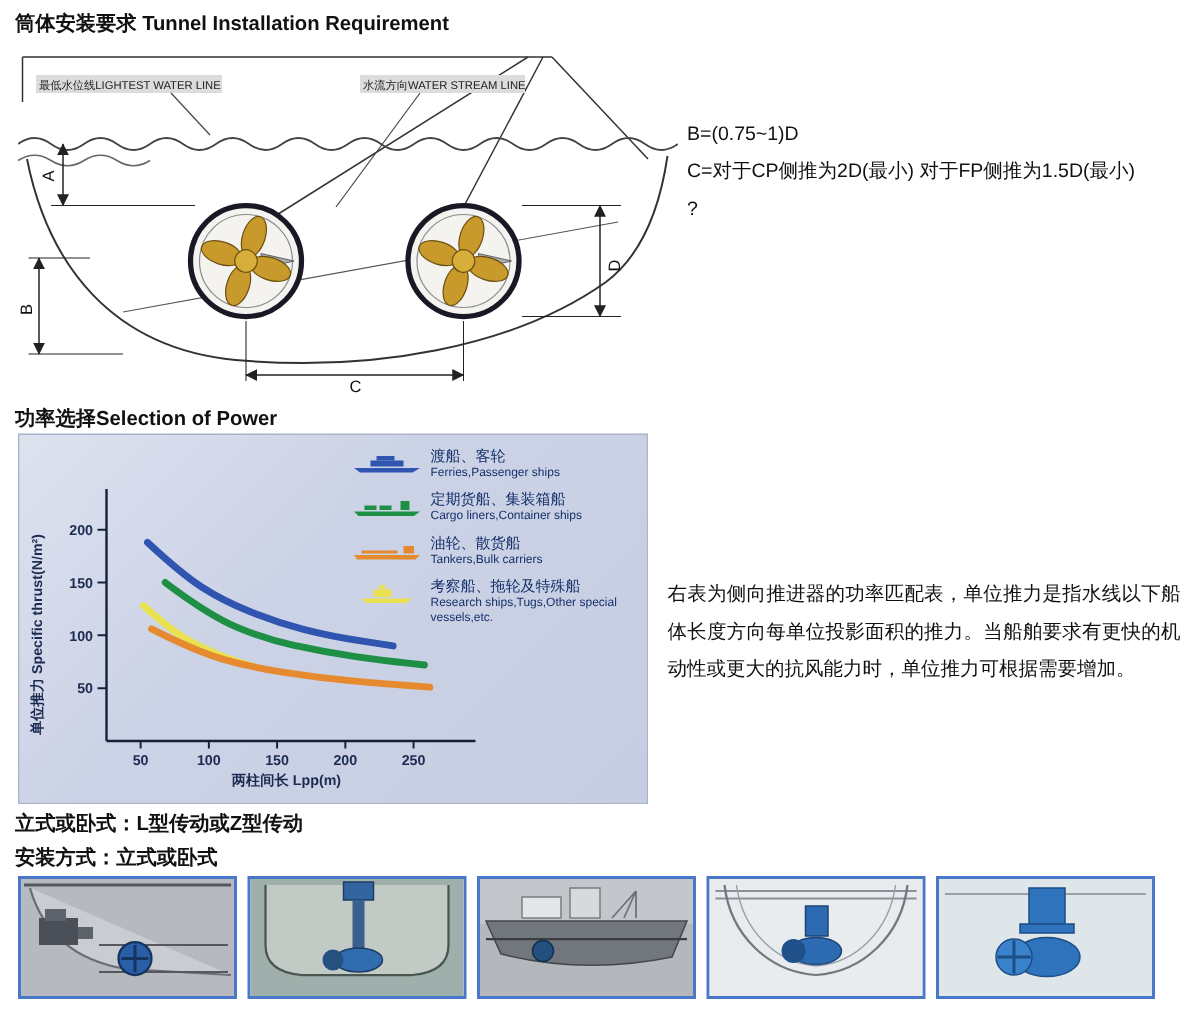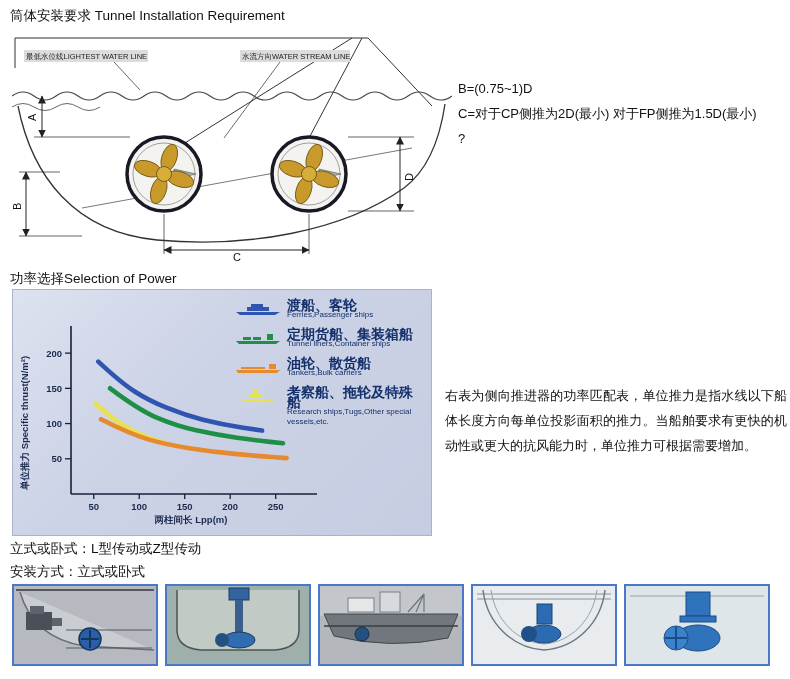--- a/index.html
+++ b/index.html
@@ -1,37 +1,37 @@
 <!DOCTYPE html>
 <html><head>
 <meta charset="utf-8">
 <style>
   *{margin:0;padding:0;box-sizing:border-box}
   html,body{background:#fff}
   body{width:790px;height:679px;position:relative;overflow:hidden;
        font-family:"Liberation Sans","DejaVu Sans",sans-serif;color:#111}
   .abs{position:absolute}
-  .section-title{font-size:13.5px;font-weight:normal;white-space:nowrap}
+  .section-title{font-size:13.5px;font-weight:bold;white-space:nowrap}
   .title-tunnel{left:10px;top:7px}
   .title-power{left:10px;top:270px}
   .title-drive{left:10px;top:540px}
   .title-mount{left:10px;top:563px}
   .diagram{left:12px;top:26px}
   .specs{left:458px;top:76px;width:326px;font-size:13px;line-height:25px}
   .chart-panel{left:12px;top:289px;width:420px;height:247px;
       background:linear-gradient(135deg,#dde2ef 0%,#ccd3e6 40%,#c6cde2 100%);
       border:1px solid #aab2cc;overflow:hidden}
   .plot-wrap{position:absolute;left:0;top:8px}
   .tick{font:700 9.5px "Liberation Sans","DejaVu Sans",sans-serif;fill:#1b2a50}
   .axis-label{font:700 9.5px "Liberation Sans","DejaVu Sans",sans-serif;fill:#1b2a50}
   .legend{position:absolute;right:8px;top:10px;width:188px}
   .legend-entry{display:flex;align-items:flex-start;margin-bottom:9px}
   .legend-ship{flex:0 0 46px;margin-right:6px;margin-top:2px}
   .legend-text{font-size:8px;line-height:10px;color:#14306b}
-  .legend-text .cn{font-weight:700;font-size:14px}
+  .legend-text .cn{font-weight:400;font-size:10px}
   .description{left:445px;top:383px;width:342px;font-size:13px;line-height:25px;text-align:justify}
   .thumbs{left:12px;top:584px;display:flex;gap:7px}
   .thumb{width:146px;height:82px;border:2px solid #4a78c8;background:#fff}
   .thumb svg{display:block}
 </style>
 </head>
 <body>
 
 <div class="abs section-title title-tunnel">筒体安装要求 Tunnel Installation Requirement</div>
 
@@ -160,21 +160,21 @@
     </div>
     <div class="legend-entry">
       <svg class="legend-ship" width="46" height="14" viewBox="0 0 46 14">
         <path class="ship-shape" d="M1,10 h44 l-4,3 H4 Z" fill="#1e9045"></path>
         <rect class="ship-shape" x="8" y="6" width="8" height="3" fill="#1e9045"></rect>
         <rect class="ship-shape" x="18" y="6" width="8" height="3" fill="#1e9045"></rect>
         <rect class="ship-shape" x="32" y="3" width="6" height="6" fill="#1e9045"></rect>
       </svg>
       <div class="legend-text">
         <div class="cn">定期货船、集装箱船</div>
-        <div>Tunnel liners,Container ships</div>
+        <div>Cargo liners,Container ships</div>
       </div>
     </div>
     <div class="legend-entry">
       <svg class="legend-ship" width="46" height="14" viewBox="0 0 46 14">
         <path class="ship-shape" d="M1,10 h44 l-3,3 H3 Z" fill="#e58a2f"></path>
         <rect class="ship-shape" x="34" y="4" width="7" height="5" fill="#e58a2f"></rect>
         <rect class="ship-shape" x="6" y="7" width="24" height="2" fill="#e58a2f"></rect>
       </svg>
       <div class="legend-text">
         <div class="cn">油轮、散货船</div>

